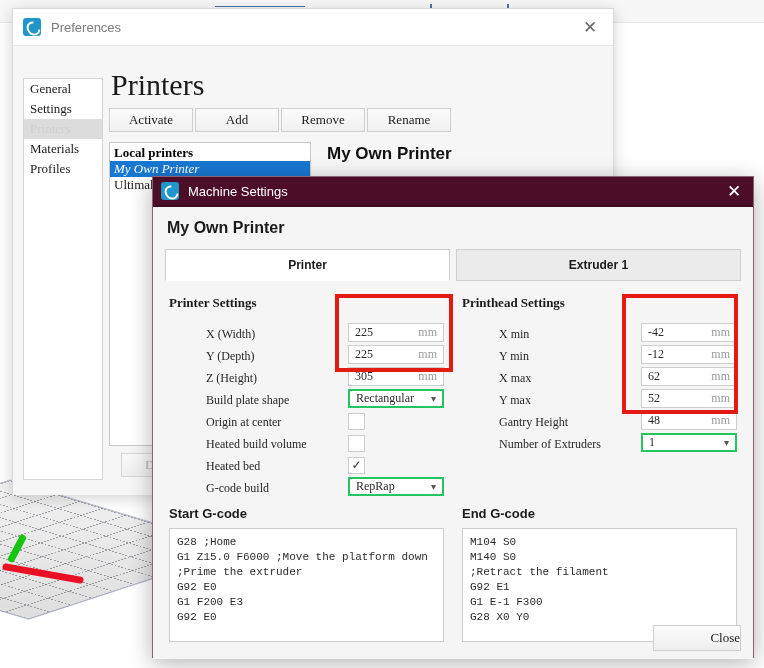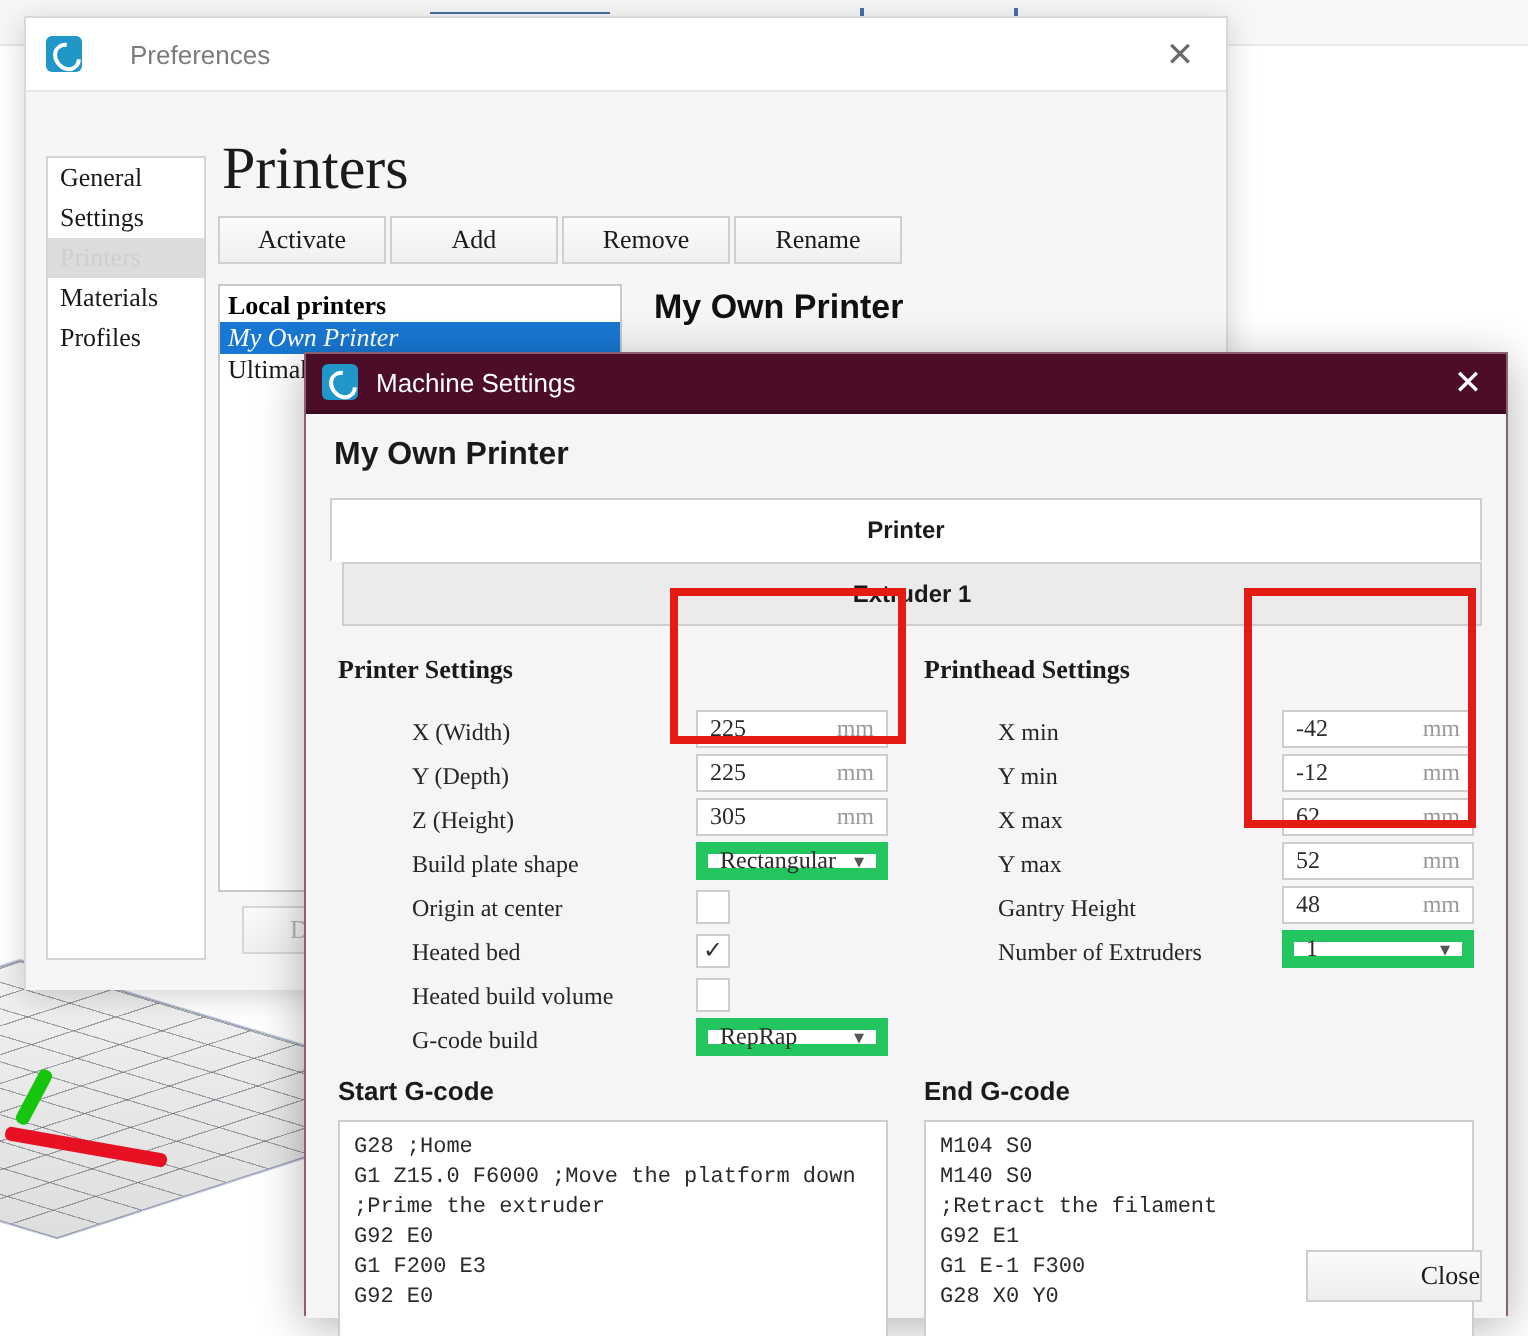--- a/index.html
+++ b/index.html
@@ -51,21 +51,21 @@
     width: 18px; height: 18px; border-radius: 3px;
     background: #2196c9; position: relative; flex: 0 0 auto;
     display:inline-block;
   }
   .cura-logo::after {
     content: ""; position:absolute; left:4px; top:3px;
     width: 9px; height: 11px; border: 2.5px solid #ffffff;
     border-right-color: transparent; border-radius: 50%;
     transform: rotate(-40deg);
   }
-  .prefs-title { margin-left: 24px; font-size: 13px; color: #7b7b7b; }
+  .prefs-title { margin-left: 10px; font-size: 13px; color: #7b7b7b; }
   .win-close {
     margin-left: auto; width: 34px; height: 30px;
     display:flex; align-items:center; justify-content:center;
     color: #6b6b6b; font-size: 17px; font-weight: 300; cursor: default;
   }
 
   .prefs-body { position:relative; height: 449px; background:#f6f6f6; }
 
   .prefs-sidebar {
     position:absolute; left: 10px; top: 32px;
@@ -133,21 +133,21 @@
   .ms-title { margin-left: 9px; font-size: 13px; color: #ffffff; }
   .ms-close {
     margin-left: auto; width: 30px; height: 26px;
     display:flex; align-items:center; justify-content:center;
     color: #ffffff; font-size: 17px; font-weight: 300; cursor: default;
   }
 
   .ms-body { padding: 10px 12px 0 12px; height: 442px; position:relative; background:#f5f5f5; }
   .ms-heading { font-size: 16px; font-weight: bold; color:#1a1a1a; margin: 2px 0 12px 2px; }
 
-  .tabs { display:flex;flex-direction:column; }
+  .tabs { display:flex; }
   .tab {
     flex: 1; text-align:center; font-size: 12px; font-weight: bold;
     padding: 8px 0; border: 1px solid #cfcfcf; color: #1a1a1a;
     background: #ebebeb; cursor: default;
   }
   .tab.active { background: #ffffff; border-bottom-color: #ffffff; }
   .tab + .tab { margin-left: 6px; }
 
   .panes { display:flex; gap: 18px; padding: 14px 4px 0 4px; font-family: Liberation Serif, serif; }
   .pane { flex: 1; position: relative; }
@@ -159,21 +159,21 @@
 
   .num-input {
     display:flex; align-items:center; height: 19px;
     background:#ffffff; border:1px solid #cdcdcd; box-sizing:border-box;
   }
   .num-val { flex:1; font-size: 12px; color:#2b2b2b; padding-left: 6px; }
   .num-unit { font-size: 12px; color:#9a9a9a; padding-right: 6px; }
 
   .sel {
     display:flex; align-items:center; height: 19px;
-    background:#ffffff; border:6px solid #22c55e; box-sizing:border-box;
+    background:#ffffff; border:2px solid #22c55e; box-sizing:border-box;
     font-size: 12px; color:#2b2b2b; padding-left: 6px;
   }
   .sel .caret { margin-left:auto; padding-right:6px; color:#555; font-size:10px; }
 
   .chk {
     width: 17px; height: 17px; background:#ffffff; border:1px solid #cdcdcd;
     display:flex; align-items:center; justify-content:center;
     font-size: 12px; color:#333; box-sizing:border-box;
   }
 
@@ -328,32 +328,32 @@
         </div>
 
         <div class="frow">
           <div class="flabel">Origin at center</div>
           <div class="fctl">
               <div class="chk"></div>
             </div>
         </div>
 
         <div class="frow">
+          <div class="flabel">Heated build volume</div>
+          <div class="fctl">
+              <div class="chk"></div>
+            </div>
+        </div>
+
+        <div class="frow">
           <div class="flabel">Heated bed</div>
           <div class="fctl">
               <div class="chk">
             <span>✓</span>
           </div>
-            </div>
-        </div>
-
-        <div class="frow">
-          <div class="flabel">Heated build volume</div>
-          <div class="fctl">
-              <div class="chk"></div>
             </div>
         </div>
 
         <div class="frow">
           <div class="flabel">G-code build</div>
           <div class="fctl">
               <div class="sel">
             <span>RepRap</span>
             <span class="caret">▾</span>
           </div>

